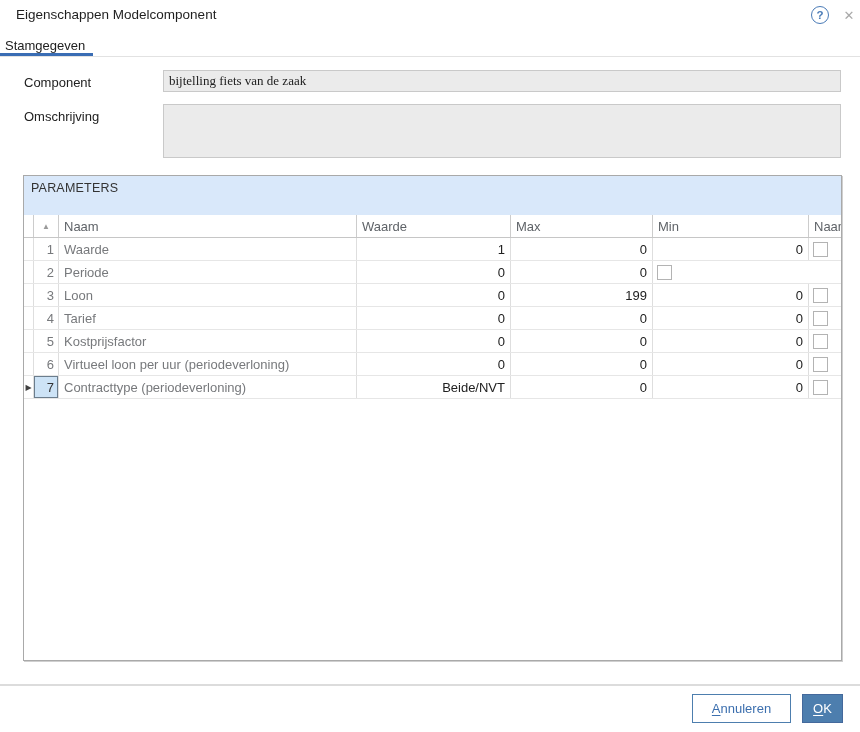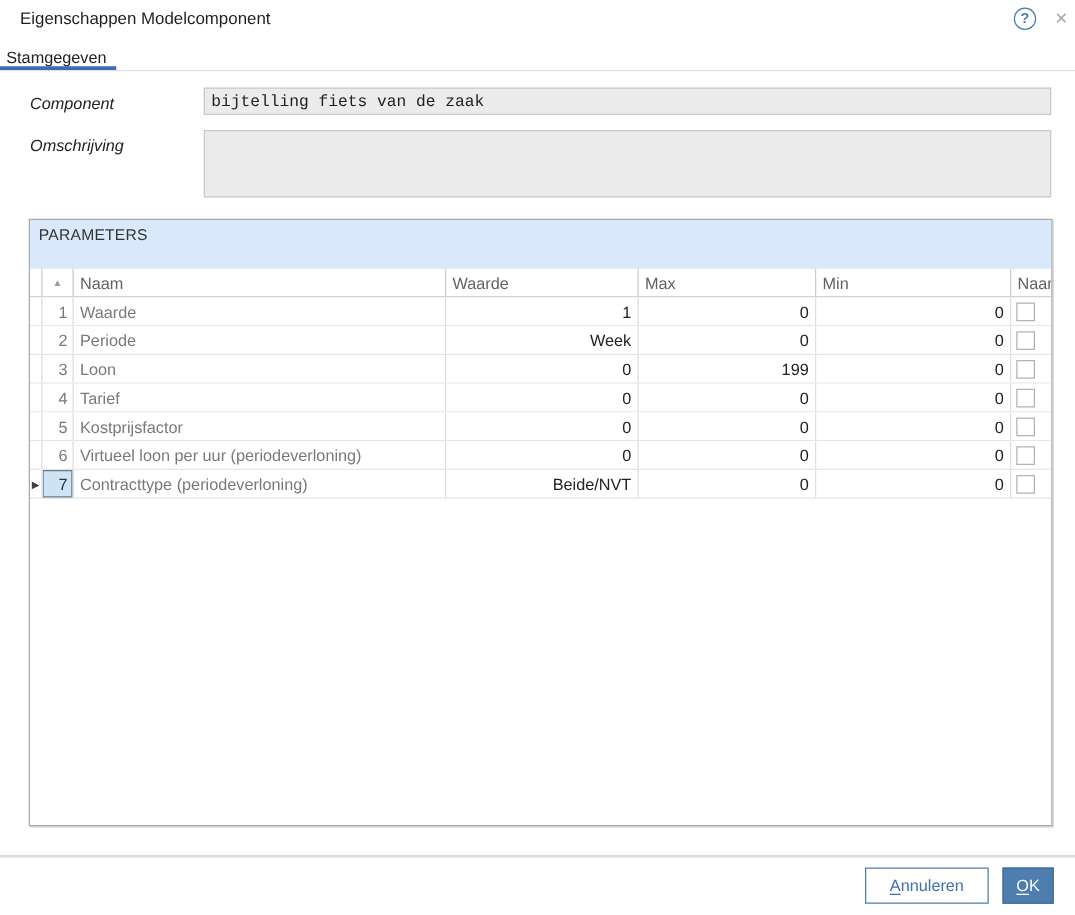--- a/index.html
+++ b/index.html
@@ -24,24 +24,24 @@
     color:#a9a9a9; font-size:13px; font-weight:bold;
     display:flex; align-items:center; justify-content:center; cursor:pointer;
   }
 
   
   .tab { position:absolute; left:5px; top:38px; font-size:13px; color:#212121; padding-bottom:5px; cursor:pointer;text-align:right; }
   .tab-underline { position:absolute; left:0; top:53px; width:93px; height:3px; background:#3a6db4; }
   .tab-hairline { position:absolute; left:0; top:56px; width:860px; height:1px; background:#e2e2e2; }
 
   
-  .field-label { position:absolute; left:24px; font-size:13px; color:#212121;font-style:italic; }
+  .field-label { position:absolute; left:24px; font-size:13px; color:#212121; }
   .ro-input {
     position:absolute; left:163px; width:678px; background:#ebebeb;
-    border:1px solid #c9c9c9; font-family:Liberation Mono, monospace; font-size:13px; color:#212121;
+    border:1px solid #c9c9c9; font-family:Liberation Serif, serif; font-size:13px; color:#212121;
     padding:2px 5px; line-height:17px;
   }
   #component-input { top:70px; height:22px; }
   #omschrijving-input { top:104px; height:54px; resize:none; }
 
   
   .panel {
     position:absolute; left:23px; top:175px; width:819px; height:486px;
     border:1px solid #a9a9a9; background:#fff; overflow:hidden;
     box-shadow:1px 1px 0 #cfcfcf;
@@ -123,21 +123,20 @@
           <div class="c-val">0</div>
           <div class="c-val">0</div>
           <div class="c-vast">
             <span class="checkbox"></span>
           </div>
         </div>
         <div class="trow">
           <div class="c-pointer"></div>
           <div class="c-num">2</div>
           <div class="c-naam">Periode</div>
-          <div class="c-val">Week</div>
           <div class="c-val">0</div>
           <div class="c-val">0</div>
           <div class="c-vast">
             <span class="checkbox"></span>
           </div>
         </div>
         <div class="trow">
           <div class="c-pointer"></div>
           <div class="c-num">3</div>
           <div class="c-naam">Loon</div>

